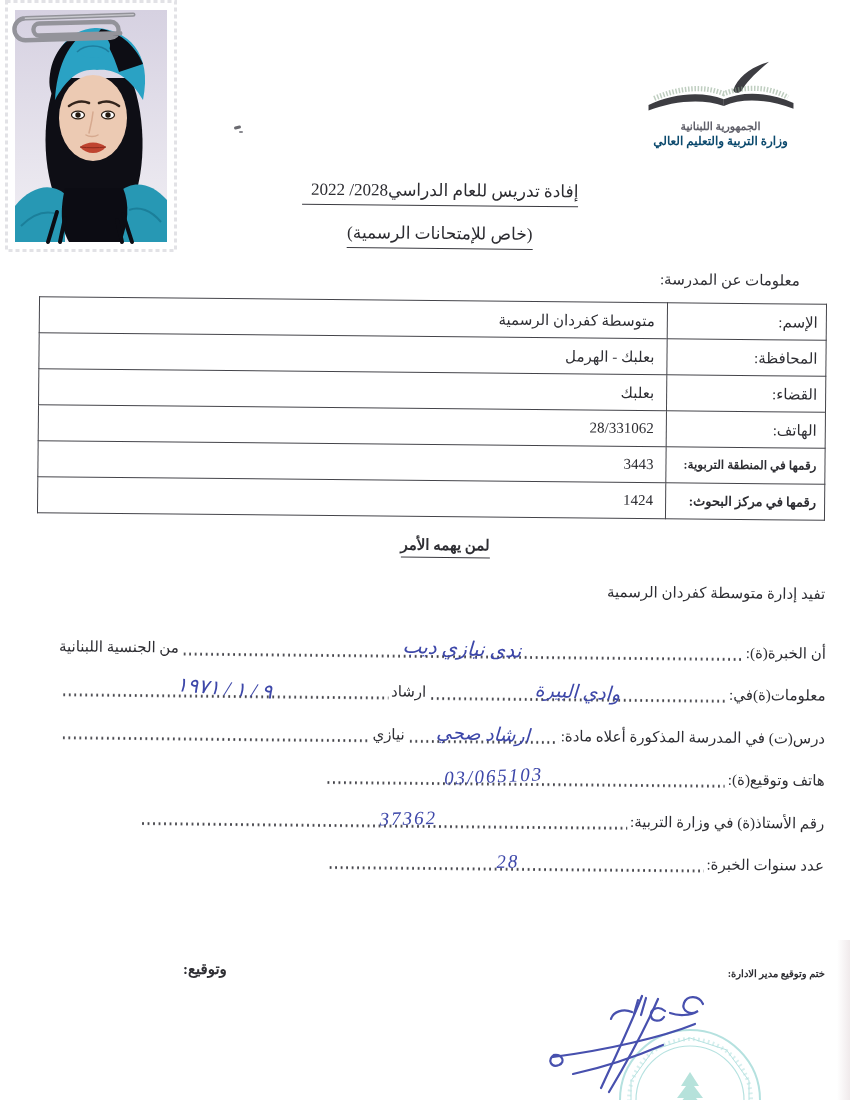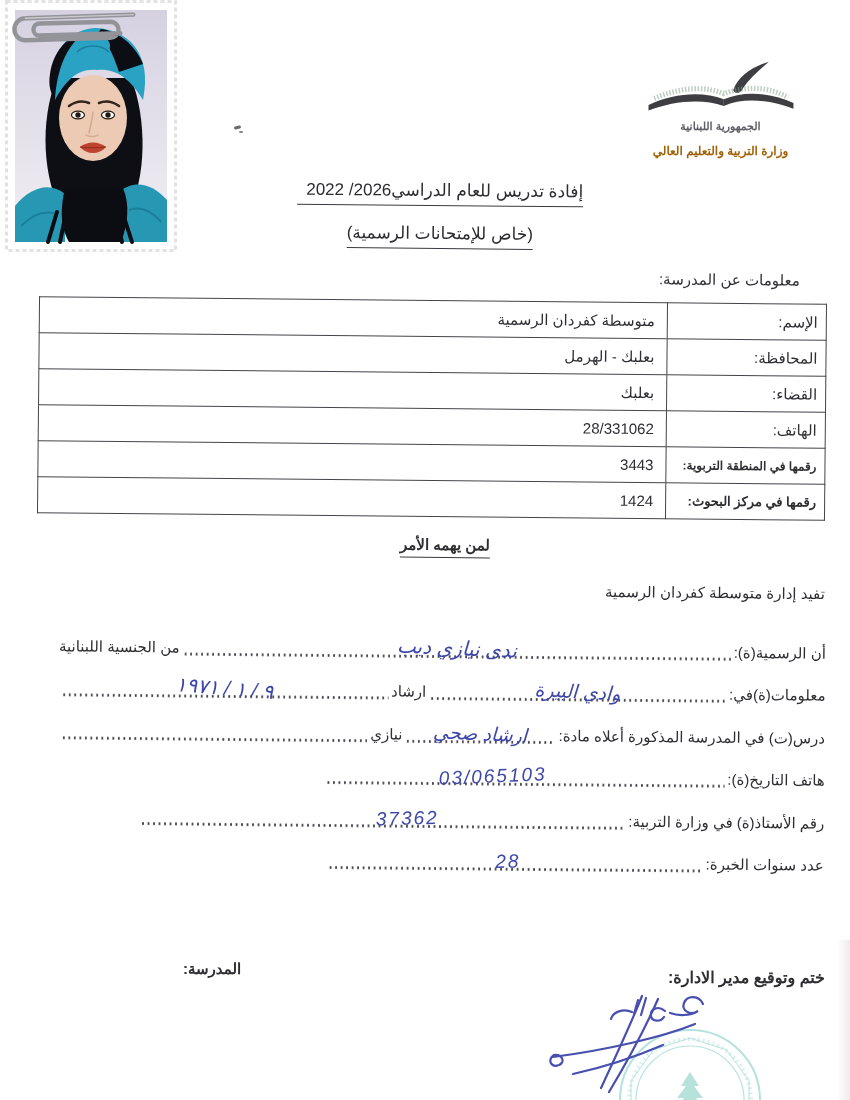--- a/index.html
+++ b/index.html
@@ -1,31 +1,31 @@
 <!DOCTYPE html>
 <html lang="ar"><head>
 <meta charset="utf-8">
 <style>
   html,body { margin:0; padding:0; background:#ffffff; }
   .page {
     position:relative; width:850px; height:1100px; overflow:hidden;
     background:#ffffff; color:#2e2e33;
-    font-family:Liberation Sans, sans-serif;
+    font-family:Liberation Serif, serif;
   }
   .tilted { transform:rotate(.55deg); }
 
   
   .photo-wrap { position:absolute; left:5px; top:0; width:172px; height:252px; z-index:1; }
   .paperclip { position:absolute; left:-6px; top:2px; width:150px; height:55px; z-index:3; transform:rotate(-3deg); }
 
   
   .ministry { position:absolute; right:22px; top:58px; width:215px; text-align:center; z-index:1; }
   .ministry svg { display:block; margin:0 auto; }
   .ministry-line1 { font-size:11px; font-weight:bold; color:#60606a; margin-top:2px; }
-  .ministry-line2 { font-size:12px; font-weight:bold; color:#a16207; margin-top:11px; }
+  .ministry-line2 { font-size:12px; font-weight:bold; color:#0c4a6e; margin-top:1px; }
 
   
   .title-block { position:absolute; left:30px; right:0; top:180px; text-align:center; direction:rtl; }
   .title-line { display:inline-block; font-size:17px; color:#2c2c31;
     border-bottom:1.6px solid #3a3a40; padding-bottom:4px; }
   .title-sub { margin-top:17px; }
   .title-years { display:inline-block; direction:ltr; margin-inline-start:9px; }
 
   
   .school-heading { position:absolute; right:50px; top:271px; direction:rtl; font-size:15px; }
@@ -49,21 +49,21 @@
     background-image:radial-gradient(circle, #3f3f45 1.05px, transparent 1.3px);
     background-size:5.5px 3px; background-repeat:repeat-x; background-position:left bottom 5px; }
   .leader.fixed150 { flex:0 0 150px; }
   .tail { flex:0 0 auto; }
   .hand { position:absolute; bottom:3px; left:50%; white-space:nowrap;
     color:#3d47a9; font-style:italic; font-size:19px;
     transform:translateX(-50%) rotate(2deg); }
   .hand.ltr { direction:ltr; letter-spacing:2px; }
 
   
-  .stamp-label { position:absolute; right:25px; top:968px; direction:rtl; font-size:16px; font-weight:bold; }
+  .stamp-label { position:absolute; right:25px; top:968px; direction:rtl; font-size:10px; font-weight:bold; }
   .date-label { position:absolute; left:183px; top:960px; direction:rtl; font-size:15px; font-weight:bold; }
   .signature { position:absolute; left:545px; top:984px; width:175px; height:115px; z-index:3; }
   .stamp { position:absolute; left:595px; top:1008px; width:190px; height:95px; z-index:2; }
 
   
   .speck1 { position:absolute; left:234px; top:126px; width:7px; height:3px; background:#6a6a70; border-radius:2px; transform:rotate(-12deg); }
   .speck2 { position:absolute; left:239px; top:131px; width:4px; height:2px; background:#8a8a90; border-radius:2px; }
   .edge-band { position:absolute; right:0; top:940px; width:13px; height:160px;
     background:linear-gradient(to left, rgba(205,185,190,.30), rgba(205,185,190,0)); }
 </style>
@@ -125,21 +125,21 @@
       <path d="M 14 42 C 40 31 66 28 88 37 C 112 28 138 30 156 41" stroke="#8aa58c" stroke-width="5.5" fill="none" stroke-dasharray="1.6 1.8" opacity="0.55"></path>
       <path d="M 8 49 C 34 37 64 34 88 43 L 88 50 C 64 42 34 45 8 55 Z" fill="#3d3d42"></path>
       <path d="M 162 47 C 136 35 108 34 88 43 L 88 50 C 108 41 136 43 162 53 Z" fill="#3d3d42"></path>
     </svg>
     <div class="ministry-line1">الجمهورية اللبنانية</div>
     <div class="ministry-line2">وزارة التربية والتعليم العالي</div>
   </div>
 
   <div class="title-block tilted">
     <div>
-      <span class="title-line"><span>إفادة تدريس  للعام الدراسي</span><span class="title-years">2022 /2026</span></span>
+      <span class="title-line"><span>إفادة تدريس  للعام الدراسي</span><span class="title-years">2022 /2028</span></span>
     </div>
     <div class="title-sub">
       <span class="title-line">(خاص للإمتحانات الرسمية)</span>
     </div>
   </div>
 
   <div class="school-heading tilted">معلومات عن المدرسة:</div>
 
   <table class="school-table tilted">
     <tbody>
@@ -172,21 +172,21 @@
 
   <div class="towhom-wrap tilted">
     <span class="towhom">لمن يهمه الأمر</span>
   </div>
 
   <div class="intro tilted">تفيد إدارة متوسطة كفردان الرسمية</div>
 
   <div class="letter tilted">
 
     <div class="fline">
-      <span class="fl-label">أن الرسمية(ة):</span>
+      <span class="fl-label">أن الخبرة(ة):</span>
       <span class="leader">
         <span class="hand" style="font-size:20px; transform:translateX(-50%) rotate(2deg);">ندى نيازي ديب</span>
       </span>
       <span class="fl-label">من الجنسية  اللبنانية</span>
     </div>
 
     <div class="fline">
       <span class="fl-label">معلومات(ة)في:</span>
       <span class="leader">
         <span class="hand" style="transform:translateX(-50%) rotate(2.5deg);">وادي البيرة</span>
@@ -200,21 +200,21 @@
     <div class="fline">
       <span class="fl-label">درس(ت) في المدرسة المذكورة أعلاه مادة:</span>
       <span class="leader fixed150">
         <span class="hand" style="transform:translateX(-50%) rotate(2deg);">ارشاد صحي</span>
       </span>
       <span class="fl-label">نيازي</span>
       <span class="leader"></span>
     </div>
 
     <div class="fline">
-      <span class="fl-label">هاتف التاريخ(ة):</span>
+      <span class="fl-label">هاتف وتوقيع(ة):</span>
       <span class="leader">
         <span class="hand ltr" style="left:42%; transform:translateX(-50%) rotate(-3deg);">03/065103</span>
       </span>
       <span class="tail" style="width:265px;"></span>
     </div>
 
     <div class="fline">
       <span class="fl-label">رقم الأستاذ(ة) في وزارة التربية:</span>
       <span class="leader">
         <span class="hand ltr" style="left:55%; transform:translateX(-50%) rotate(-2deg);">37362</span>
@@ -226,21 +226,21 @@
       <span class="fl-label">عدد سنوات الخبرة:</span>
       <span class="leader">
         <span class="hand ltr" style="left:48%; transform:translateX(-50%) rotate(-2deg);">28</span>
       </span>
       <span class="tail" style="width:268px;"></span>
     </div>
 
   </div>
 
   <div class="stamp-label">ختم وتوقيع مدير الادارة:</div>
-  <div class="date-label">المدرسة:</div>
+  <div class="date-label">وتوقيع:</div>
 
   <svg class="stamp" viewBox="0 0 190 95">
     <g stroke="#3fb3ae" fill="none" opacity="0.38">
       <circle cx="95" cy="92" r="70" stroke-width="2"></circle>
       <circle cx="95" cy="92" r="54" stroke-width="1.2"></circle>
       <polygon points="95,30 58.6,41.8 36,72.8 36,111.2 58.6,142.2 95,154 131.4,142.2 154,111.2 154,72.8 131.4,41.8" stroke-width="1"></polygon>
       <circle cx="95" cy="92" r="61" stroke-width="4" stroke-dasharray="1.8 3.2" opacity="0.55"></circle>
     </g>
     <path d="M 95 64 L 104 78 L 99 78 L 108 90 L 101 90 L 111 103 L 98 103 L 98 112 L 92 112 L 92 103 L 79 103 L 89 90 L 82 90 L 91 78 L 86 78 Z" fill="rgba(63,179,160,0.38)"></path>
   </svg>

